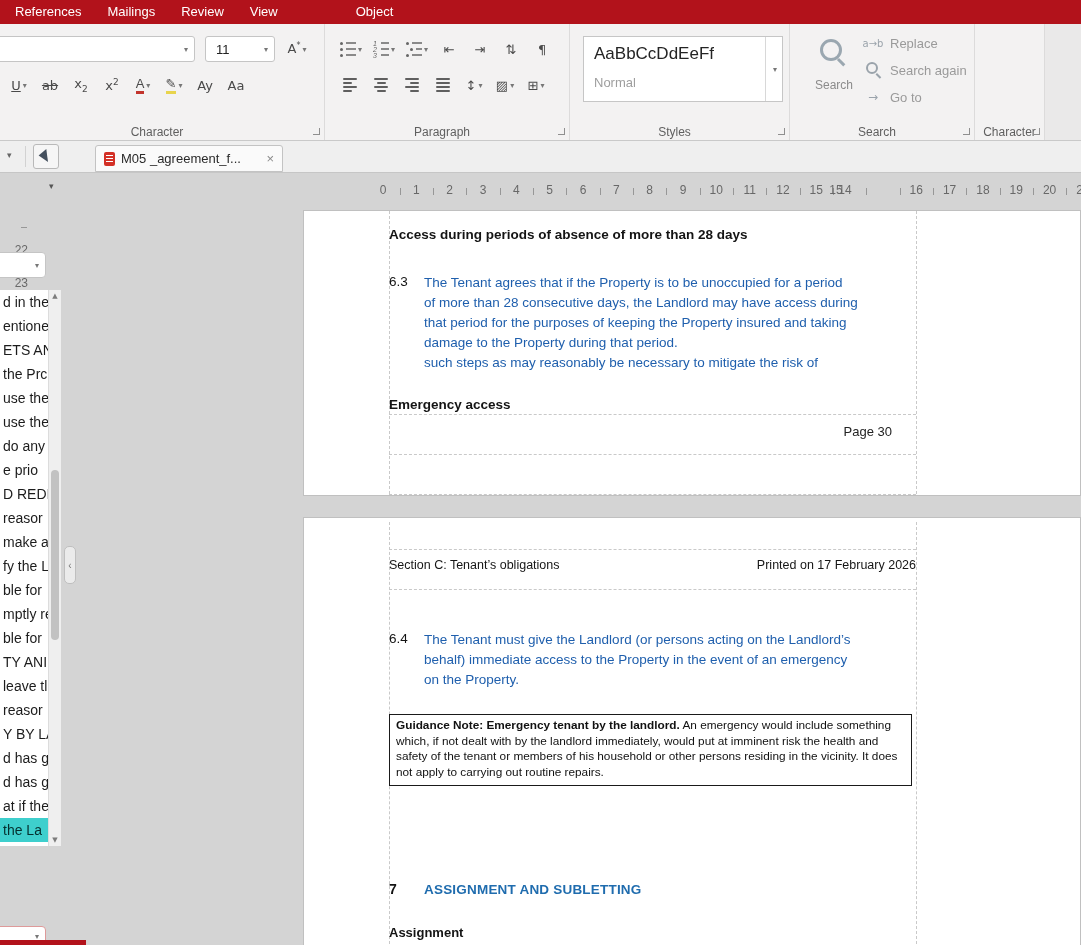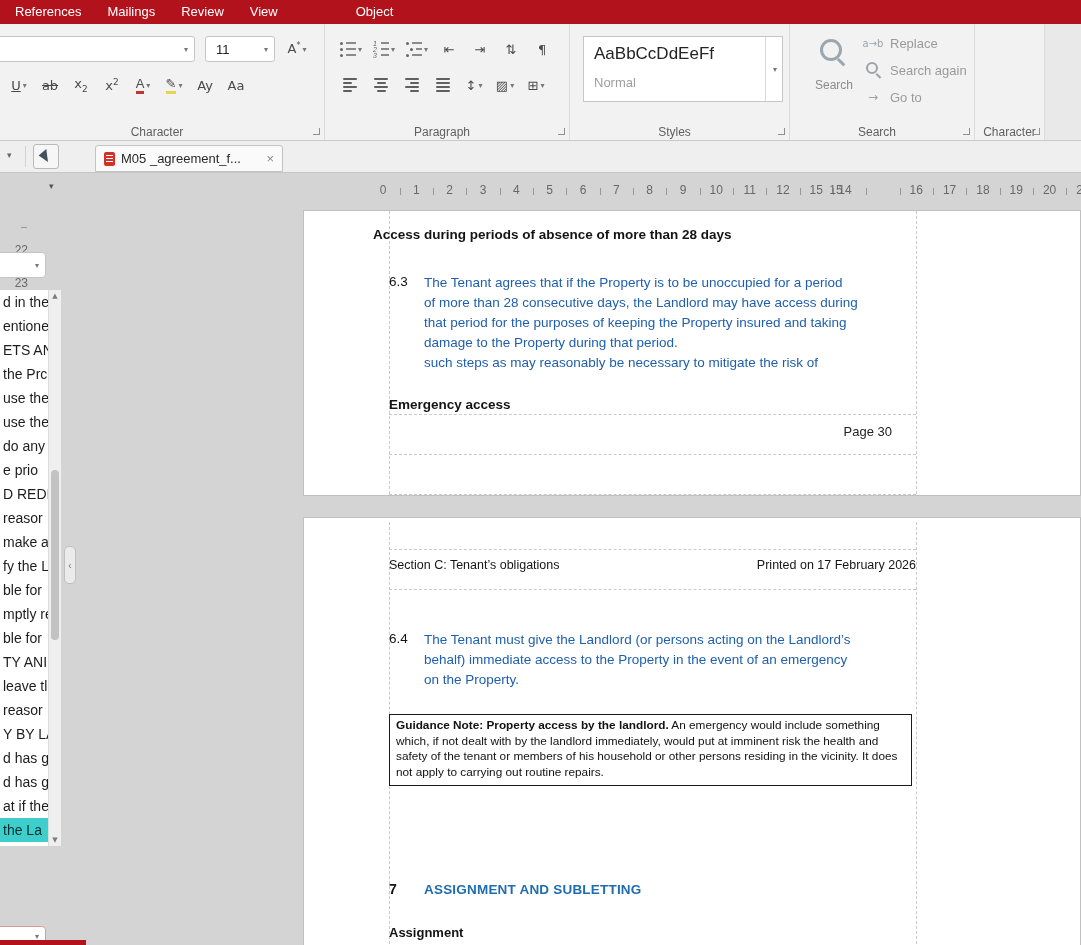--- a/index.html
+++ b/index.html
@@ -421,21 +421,21 @@
   </div>
   <div class="redfrag"></div>
 
   <div class="page page1">
     <span class="vd" style="left:85px;top:0;height:283px"></span>
     <span class="vd" style="left:612px;top:0;height:283px"></span>
     <span class="hd" style="left:85px;top:203px;width:527px"></span>
     <span class="hd" style="left:85px;top:243px;width:527px"></span>
     <span class="hd" style="left:85px;top:283px;width:527px"></span>
 
-    <div class="dtext bold" style="left:69px;top:16px">Access during periods of absence of more than 28 days</div>
+    <div class="dtext bold" style="left:85px;top:16px">Access during periods of absence of more than 28 days</div>
     <div class="dtext" style="left:85px;top:63px">6.3</div>
     <div class="dtext blue clause" style="left:120px;top:62px;width:500px">
         <div>The Tenant agrees that if the Property is to be unoccupied for a period</div>
         <div>of more than 28 consecutive days, the Landlord may have access during</div>
         <div>that period for the purposes of keeping the Property insured and taking</div>
         <div>damage to the Property during that period.</div>
         <div>such steps as may reasonably be necessary to mitigate the risk of</div>
       </div>
     <div class="dtext bold" style="left:85px;top:186px">Emergency access</div>
     <div class="pgfoot">Page 30</div>
@@ -451,20 +451,20 @@
       <span>Section C: Tenant’s obligations</span>
       <span>Printed on 17 February 2026</span>
     </div>
     <div class="dtext" style="left:85px;top:113px">6.4</div>
     <div class="dtext blue clause" style="left:120px;top:112px;width:500px">
         <div>The Tenant must give the Landlord (or persons acting on the Landlord’s</div>
         <div>behalf) immediate access to the Property in the event of an emergency</div>
         <div>on the Property.</div>
       </div>
     <div class="gbox">
-      <span class="bold">Guidance Note: Property access by the landlord.</span><span> An emergency would include something which, if not dealt with by the landlord immediately, would put at imminent risk the health and safety of the tenant or members of his household or other persons residing in the vicinity. It does not apply to carrying out routine repairs.</span>
+      <span class="bold">Guidance Note: Emergency tenant by the landlord.</span><span> An emergency would include something which, if not dealt with by the landlord immediately, would put at imminent risk the health and safety of the tenant or members of his household or other persons residing in the vicinity. It does not apply to carrying out routine repairs.</span>
     </div>
     <div class="dtext bold" style="left:85px;top:363px;font-size:14px">7</div>
     <div class="dtext sectitle" style="left:120px;top:364px">ASSIGNMENT AND SUBLETTING</div>
     <div class="dtext bold" style="left:85px;top:407px;font-size:13px">Assignment</div>
   </div>
 
 </div>
 
 </body></html>

